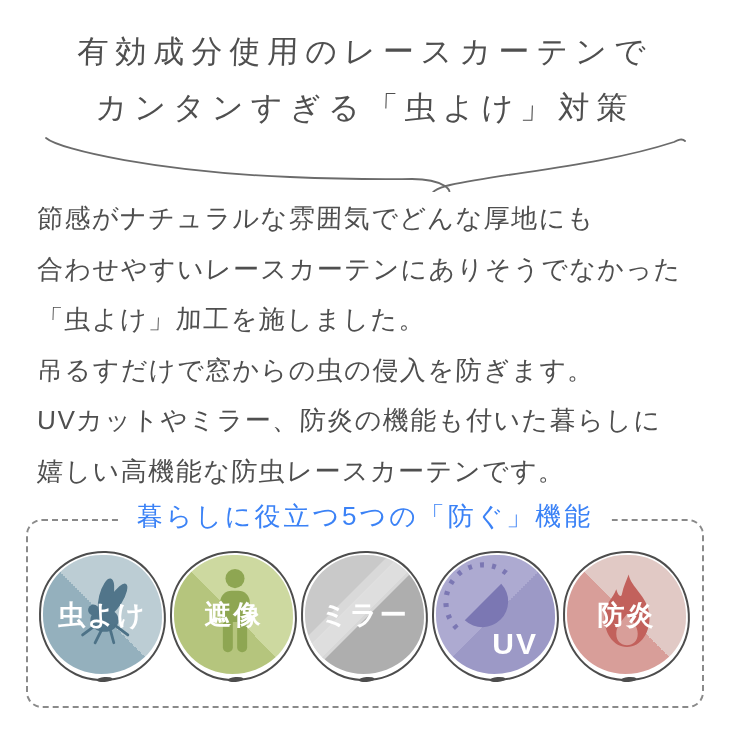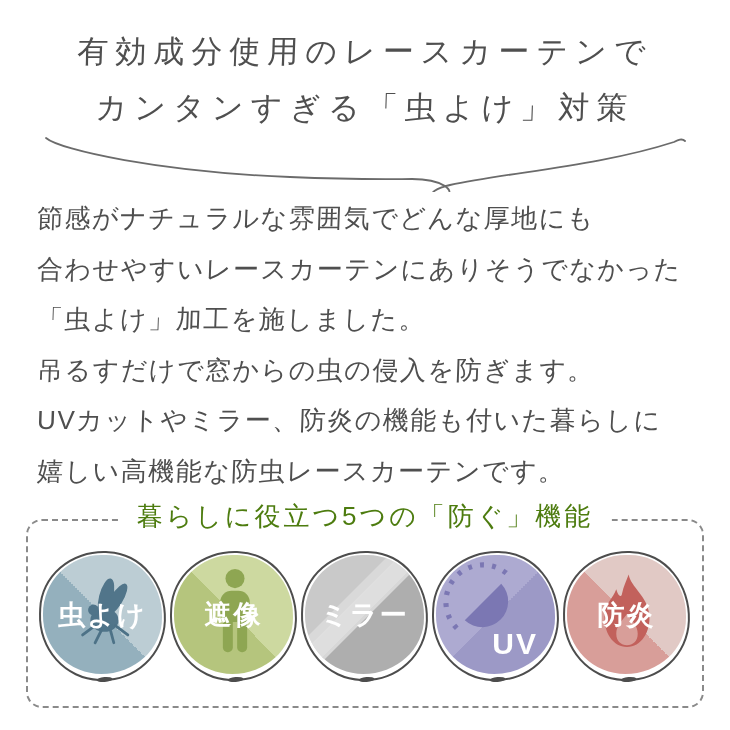--- a/index.html
+++ b/index.html
@@ -15,21 +15,21 @@
   .squiggle{position:absolute;top:134px;left:40px;}
   
   .intro{position:absolute;top:193px;left:37px;width:670px;}
   .intro p{margin:0;font-size:26px;line-height:50.5px;letter-spacing:1.5px;font-weight:500;
     transform:skewX(-2deg);white-space:nowrap;}
   
   .feature-box{position:absolute;left:26px;top:519px;width:674px;height:185px;
     border:2px dashed #8a8a8a;border-radius:16px;}
   .feature-title{position:absolute;top:-22px;left:50%;transform:translateX(-50%);
     background:#ffffff;padding:0 18px;font-size:26px;letter-spacing:3px;font-weight:500;
-    white-space:nowrap;color:#4d7c0f;}
+    white-space:nowrap;color:#3b82f6;}
   .circles{display:flex;justify-content:center;gap:9px;padding-top:33px;}
   
   .feature-item{position:relative;width:122px;height:122px;}
   .feature-item::before{ 
     content:"";position:absolute;inset:-3px -2px -5px -3px;border:2px solid #4d4d4d;
     border-radius:52% 48% 50% 50% / 47% 53% 49% 51%;transform:rotate(2deg);z-index:3;
     pointer-events:none;}
   .feature-item::after{ 
     content:"";position:absolute;left:50%;bottom:-6px;width:16px;height:5px;
     background:#4d4d4d;border-radius:50%;transform:translateX(-40%) rotate(-4deg);z-index:3;}

